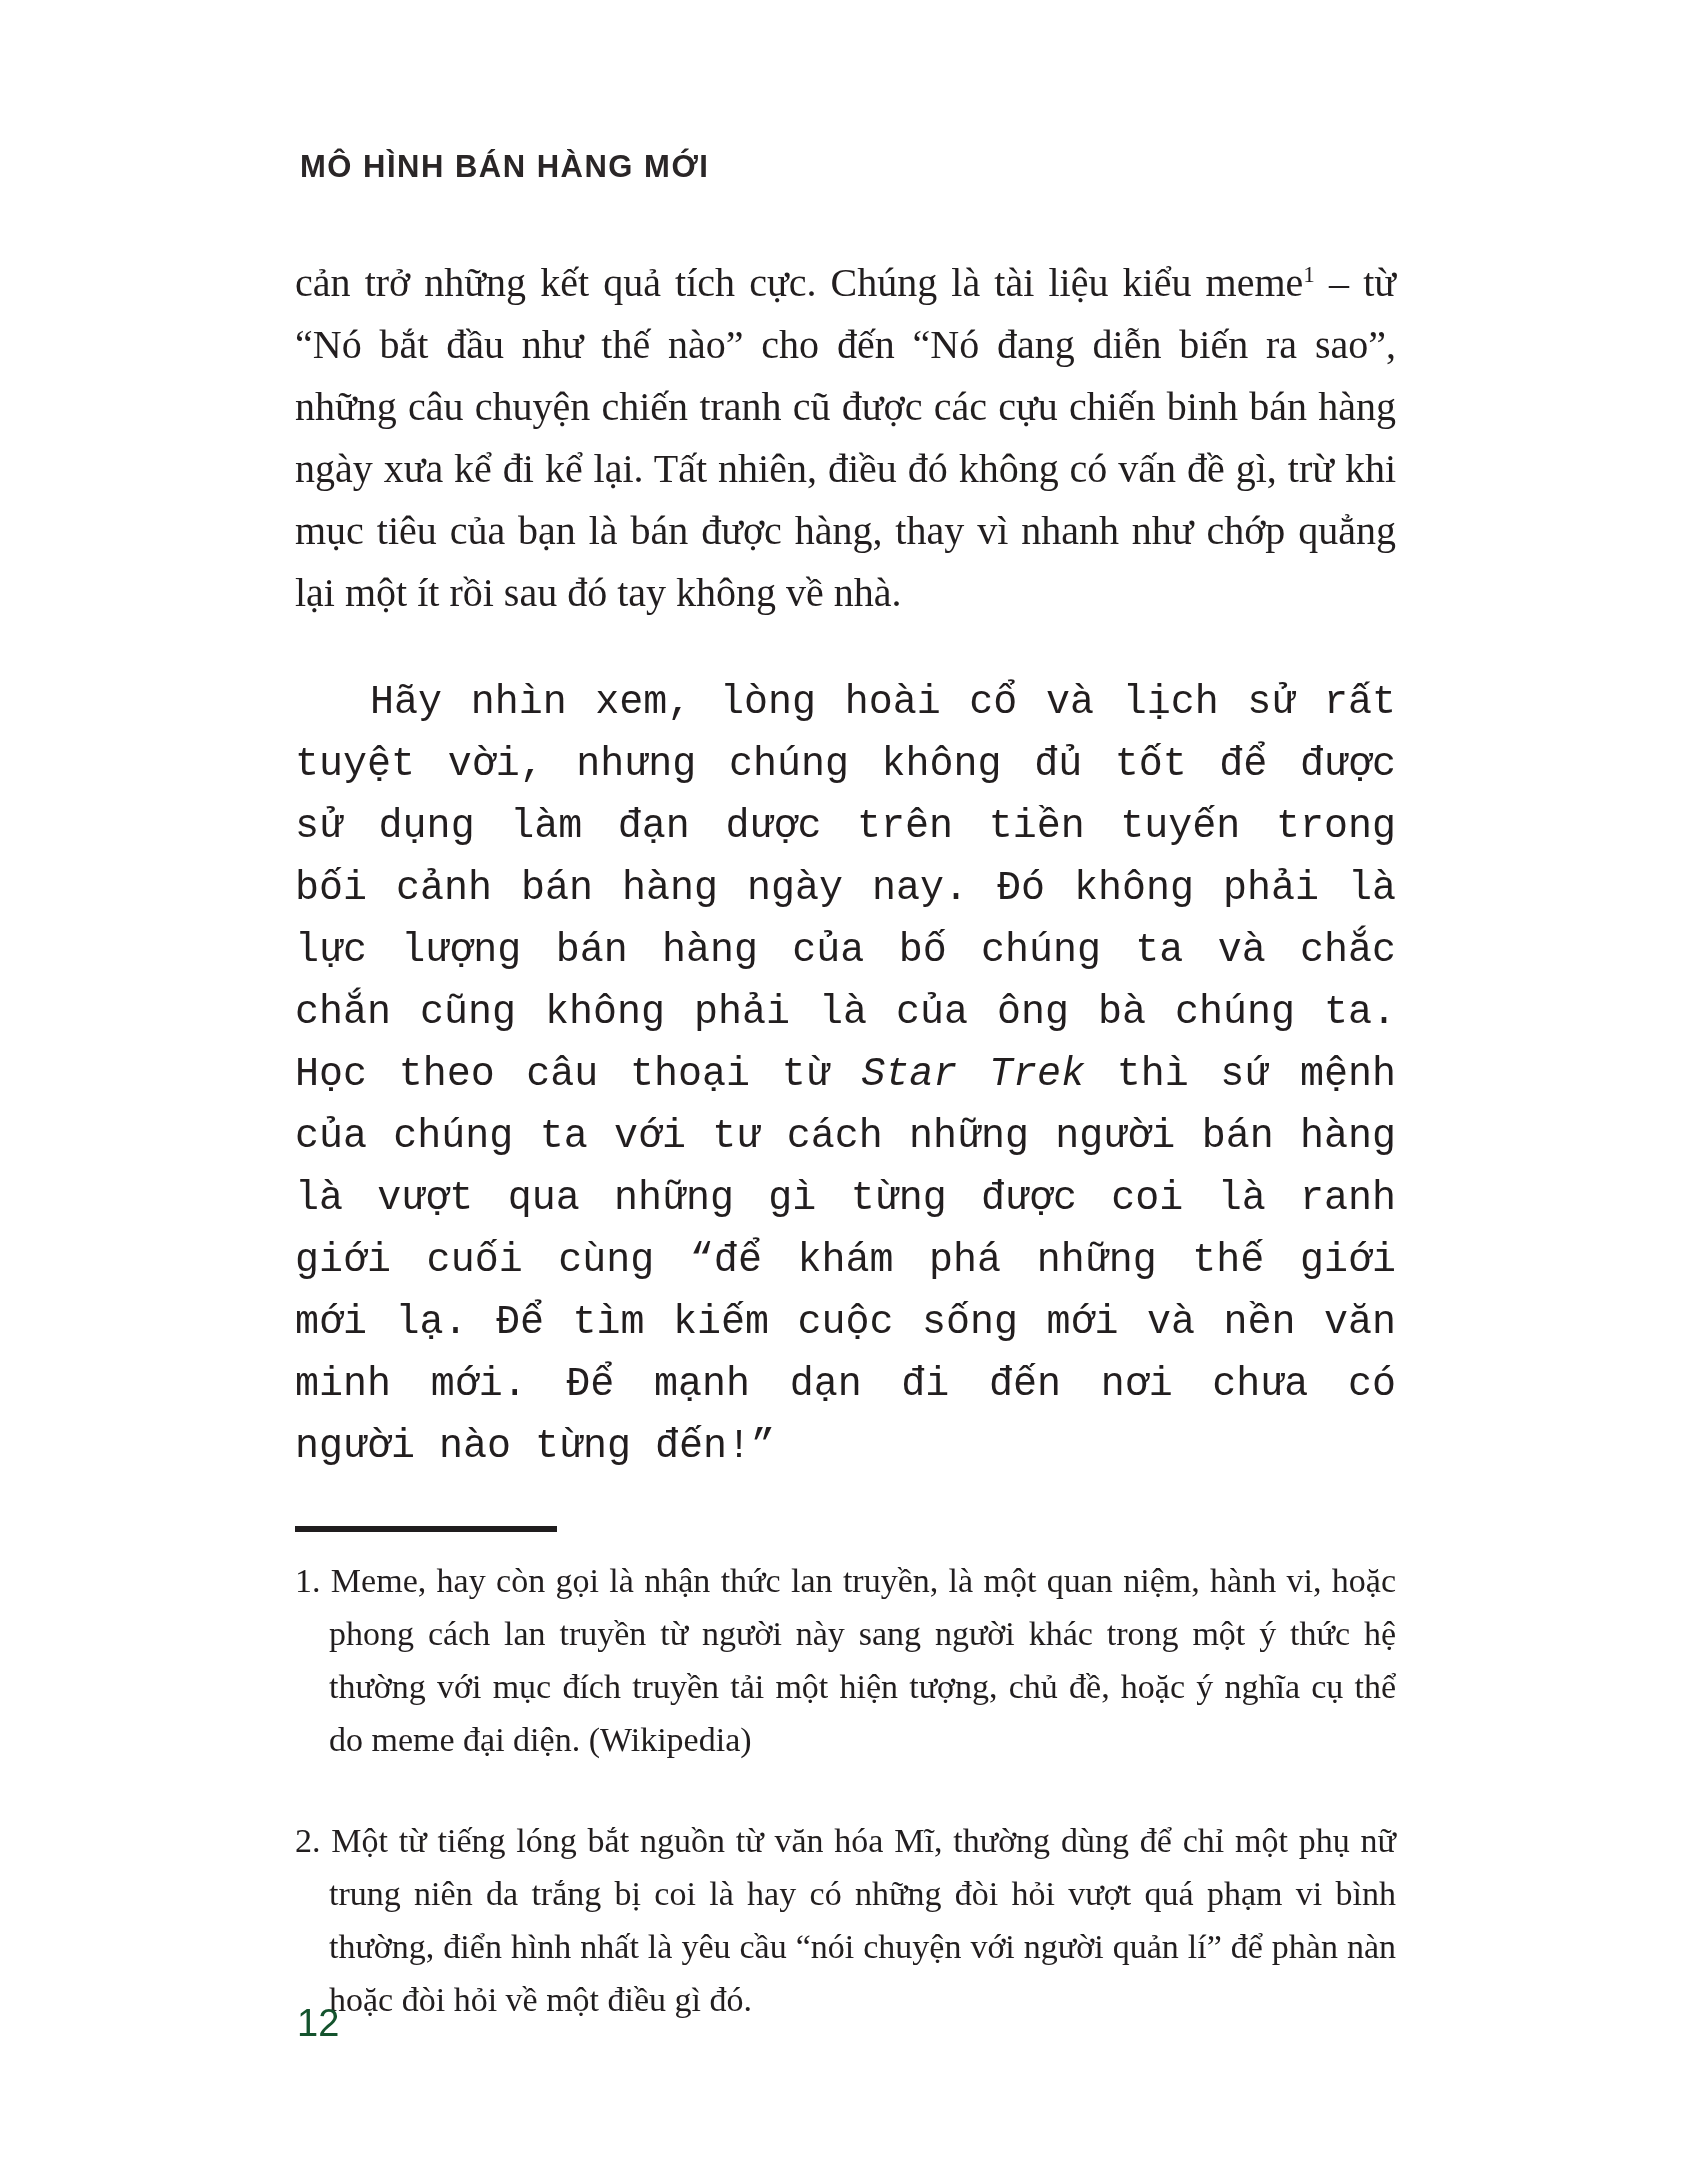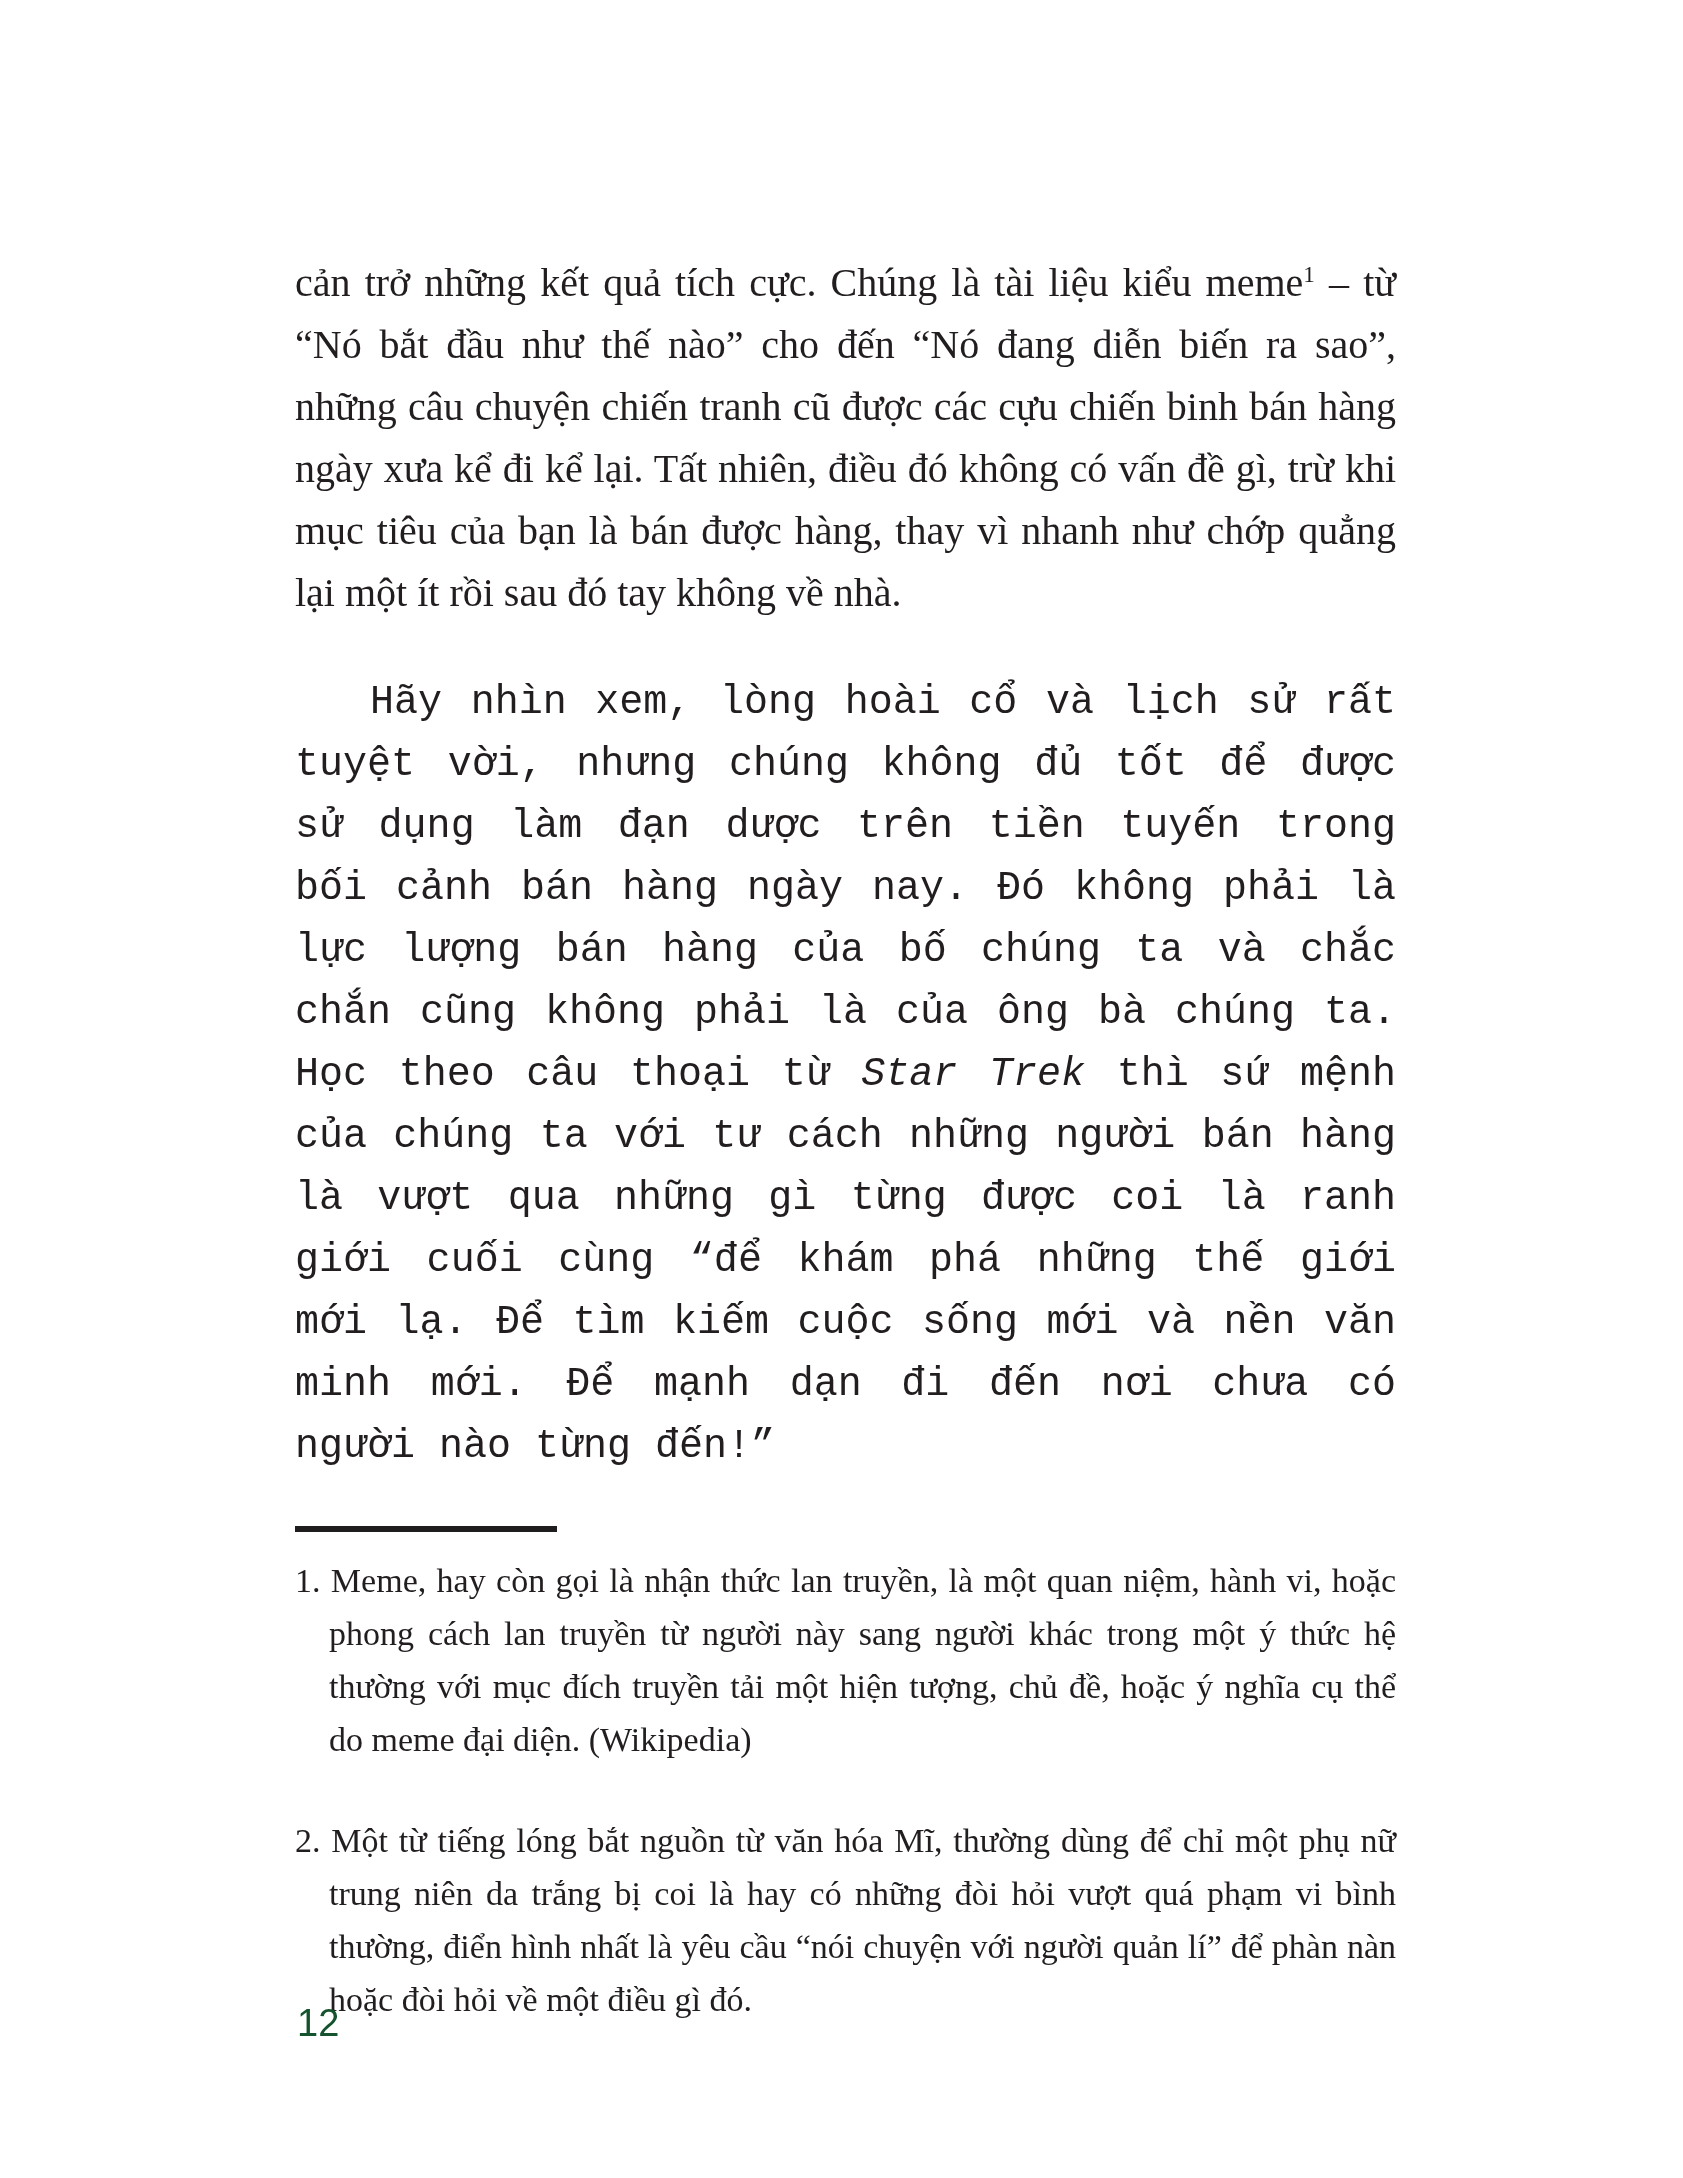--- a/index.html
+++ b/index.html
@@ -84,20 +84,21 @@
     font-size: 38px;
     font-weight: 400;
     color: #14532d;
   }
 </style>
 </head>
 <body>
 
 <div class="page">
 
+  <div class="running-header">MÔ HÌNH BÁN HÀNG MỚI</div>
 
   <div class="content">
 
     <p class="para"><span>cản trở những kết quả tích cực. Chúng là tài liệu kiểu meme</span><sup>1</sup><span> – từ “Nó bắt đầu như thế nào” cho đến “Nó đang diễn biến ra sao”, những câu chuyện chiến tranh cũ được các cựu chiến binh bán hàng ngày xưa kể đi kể lại. Tất nhiên, điều đó không có vấn đề gì, trừ khi mục tiêu của bạn là bán được hàng, thay vì nhanh như chớp quẳng lại một ít rồi sau đó tay không về nhà.</span></p>
 
     <p class="para indent"><span>Hãy nhìn xem, lòng hoài cổ và lịch sử rất tuyệt vời, nhưng chúng không đủ tốt để được sử dụng làm đạn dược trên tiền tuyến trong bối cảnh bán hàng ngày nay. Đó không phải là lực lượng bán hàng của bố chúng ta và chắc chắn cũng không phải là của ông bà chúng ta. Học theo câu thoại từ </span><span class="italic">Star Trek</span><span> thì sứ mệnh của chúng ta với tư cách những người bán hàng là vượt qua những gì từng được coi là ranh giới cuối cùng “để khám phá những thế giới mới lạ. Để tìm kiếm cuộc sống mới và nền văn minh mới. Để mạnh dạn đi đến nơi chưa có người nào từng đến!”</span></p>
 
 
     <div class="fn-rule"></div>
 

